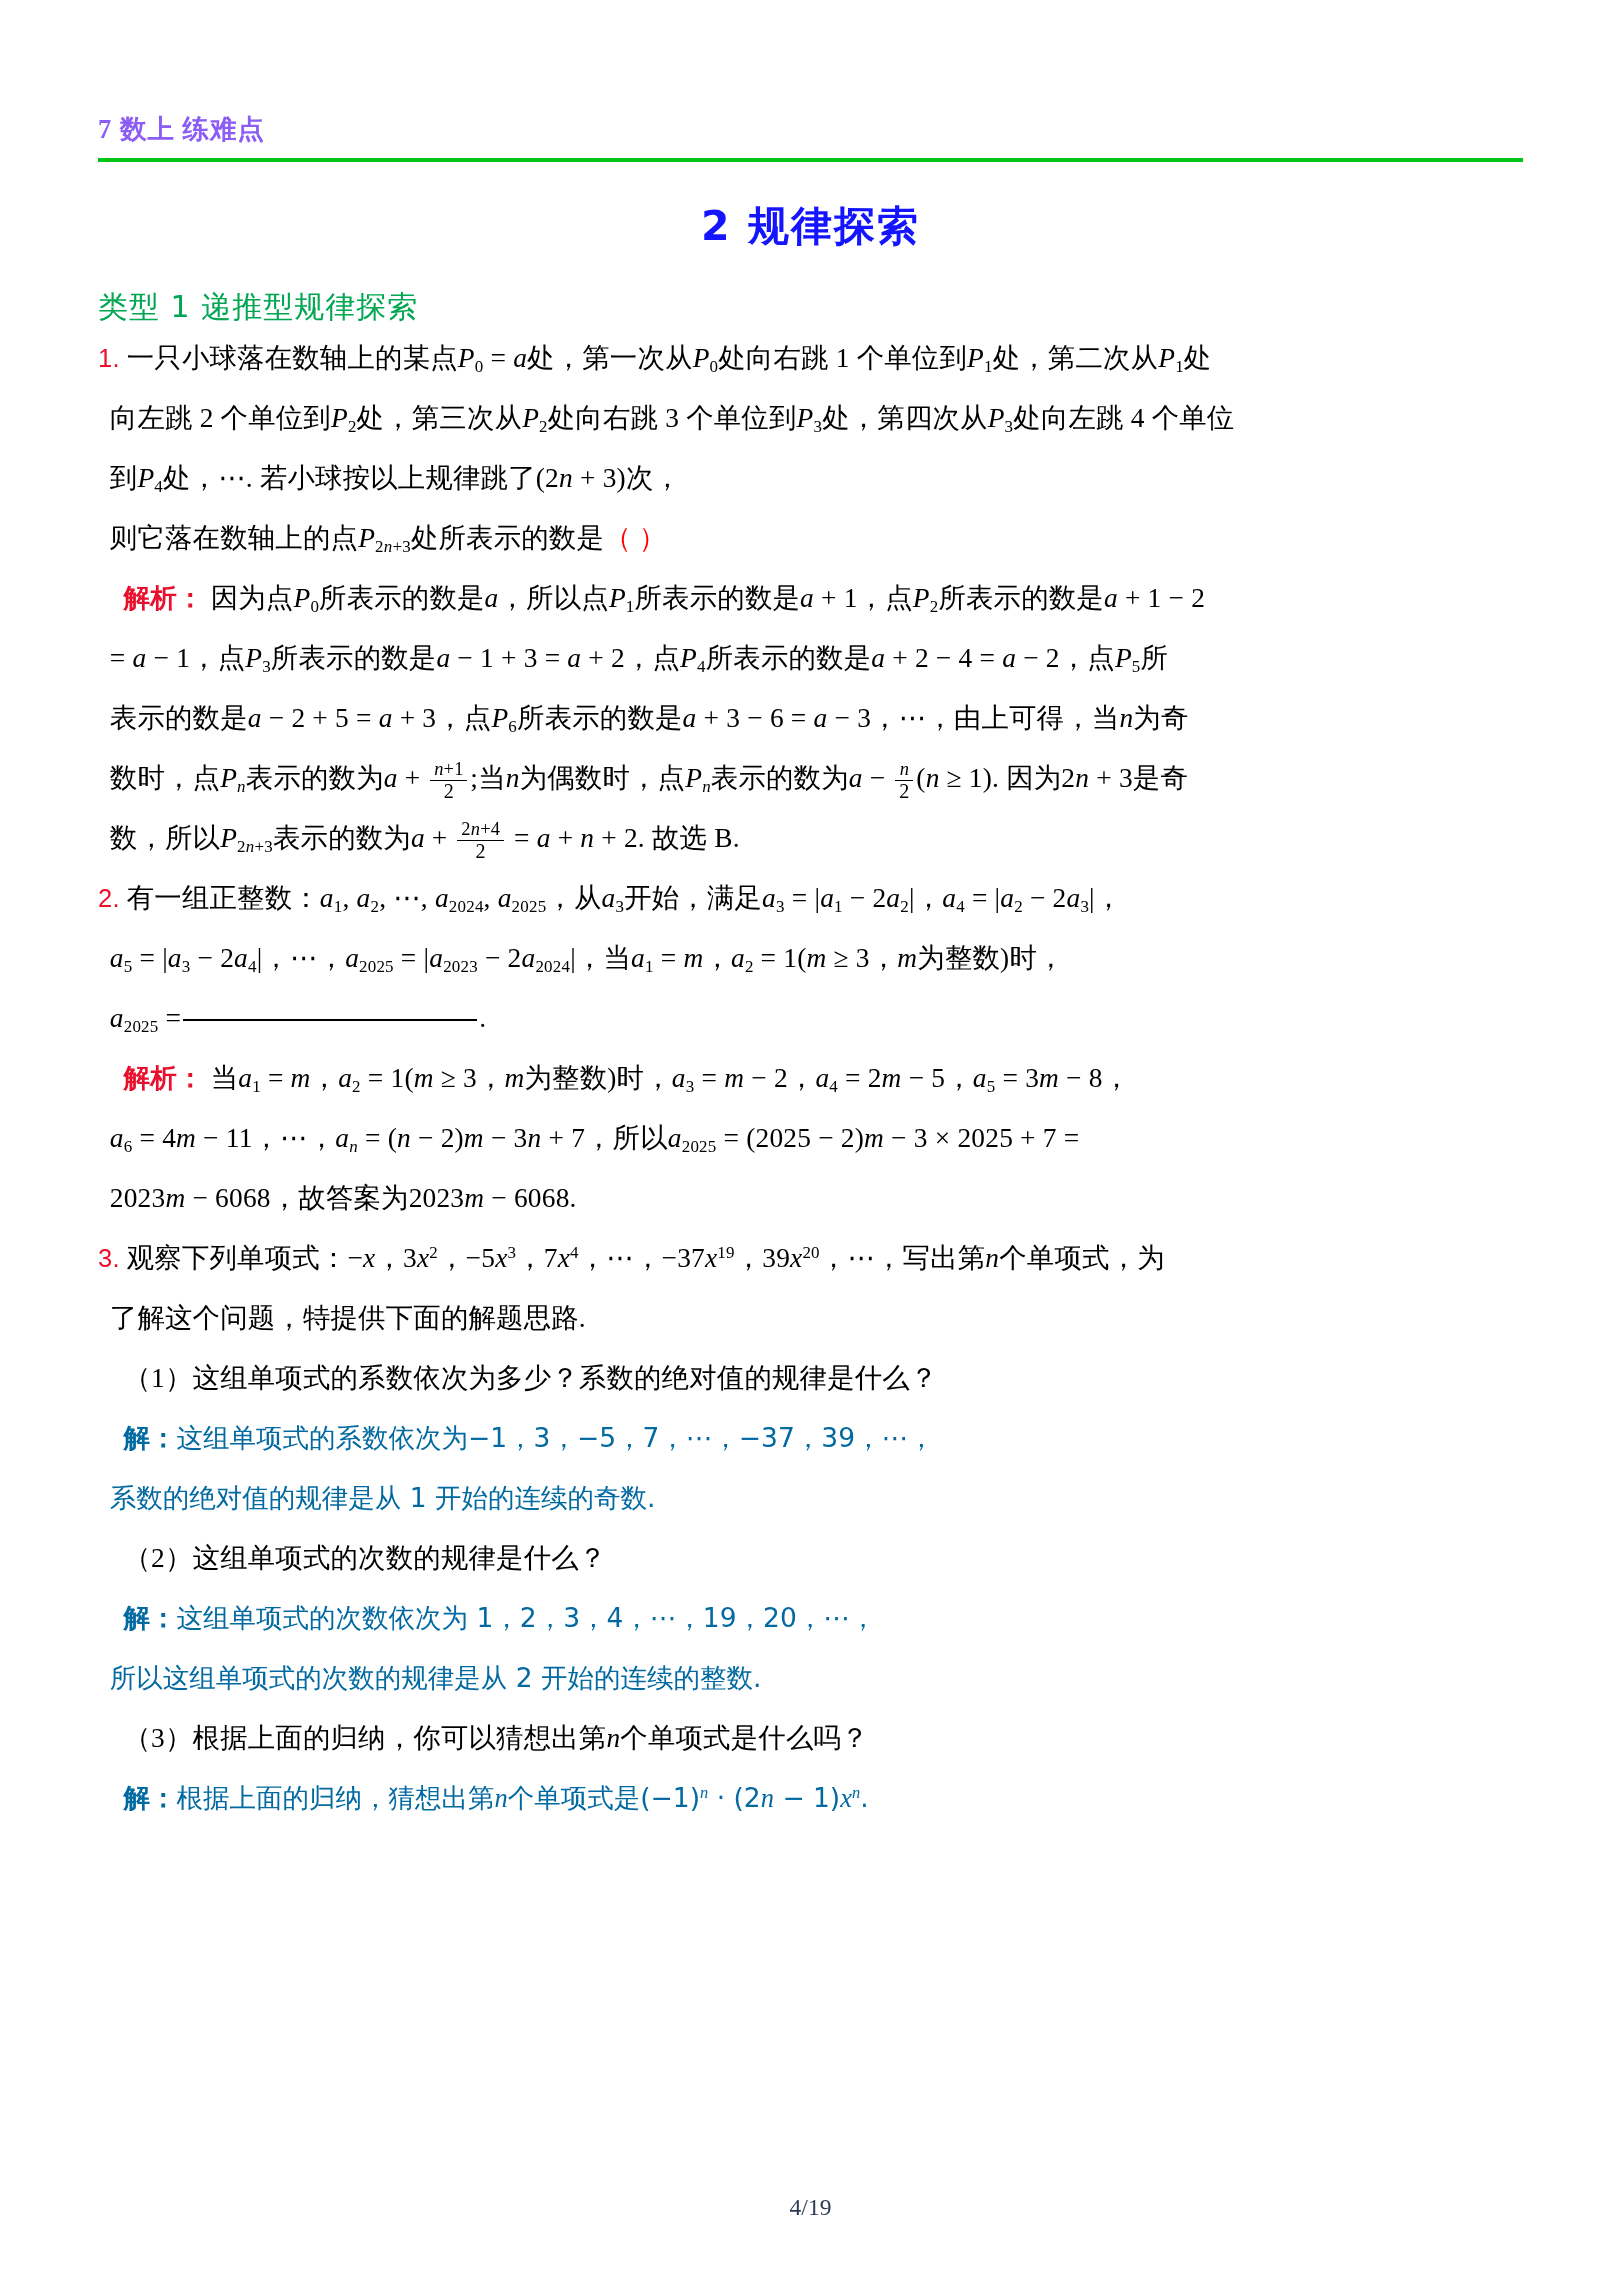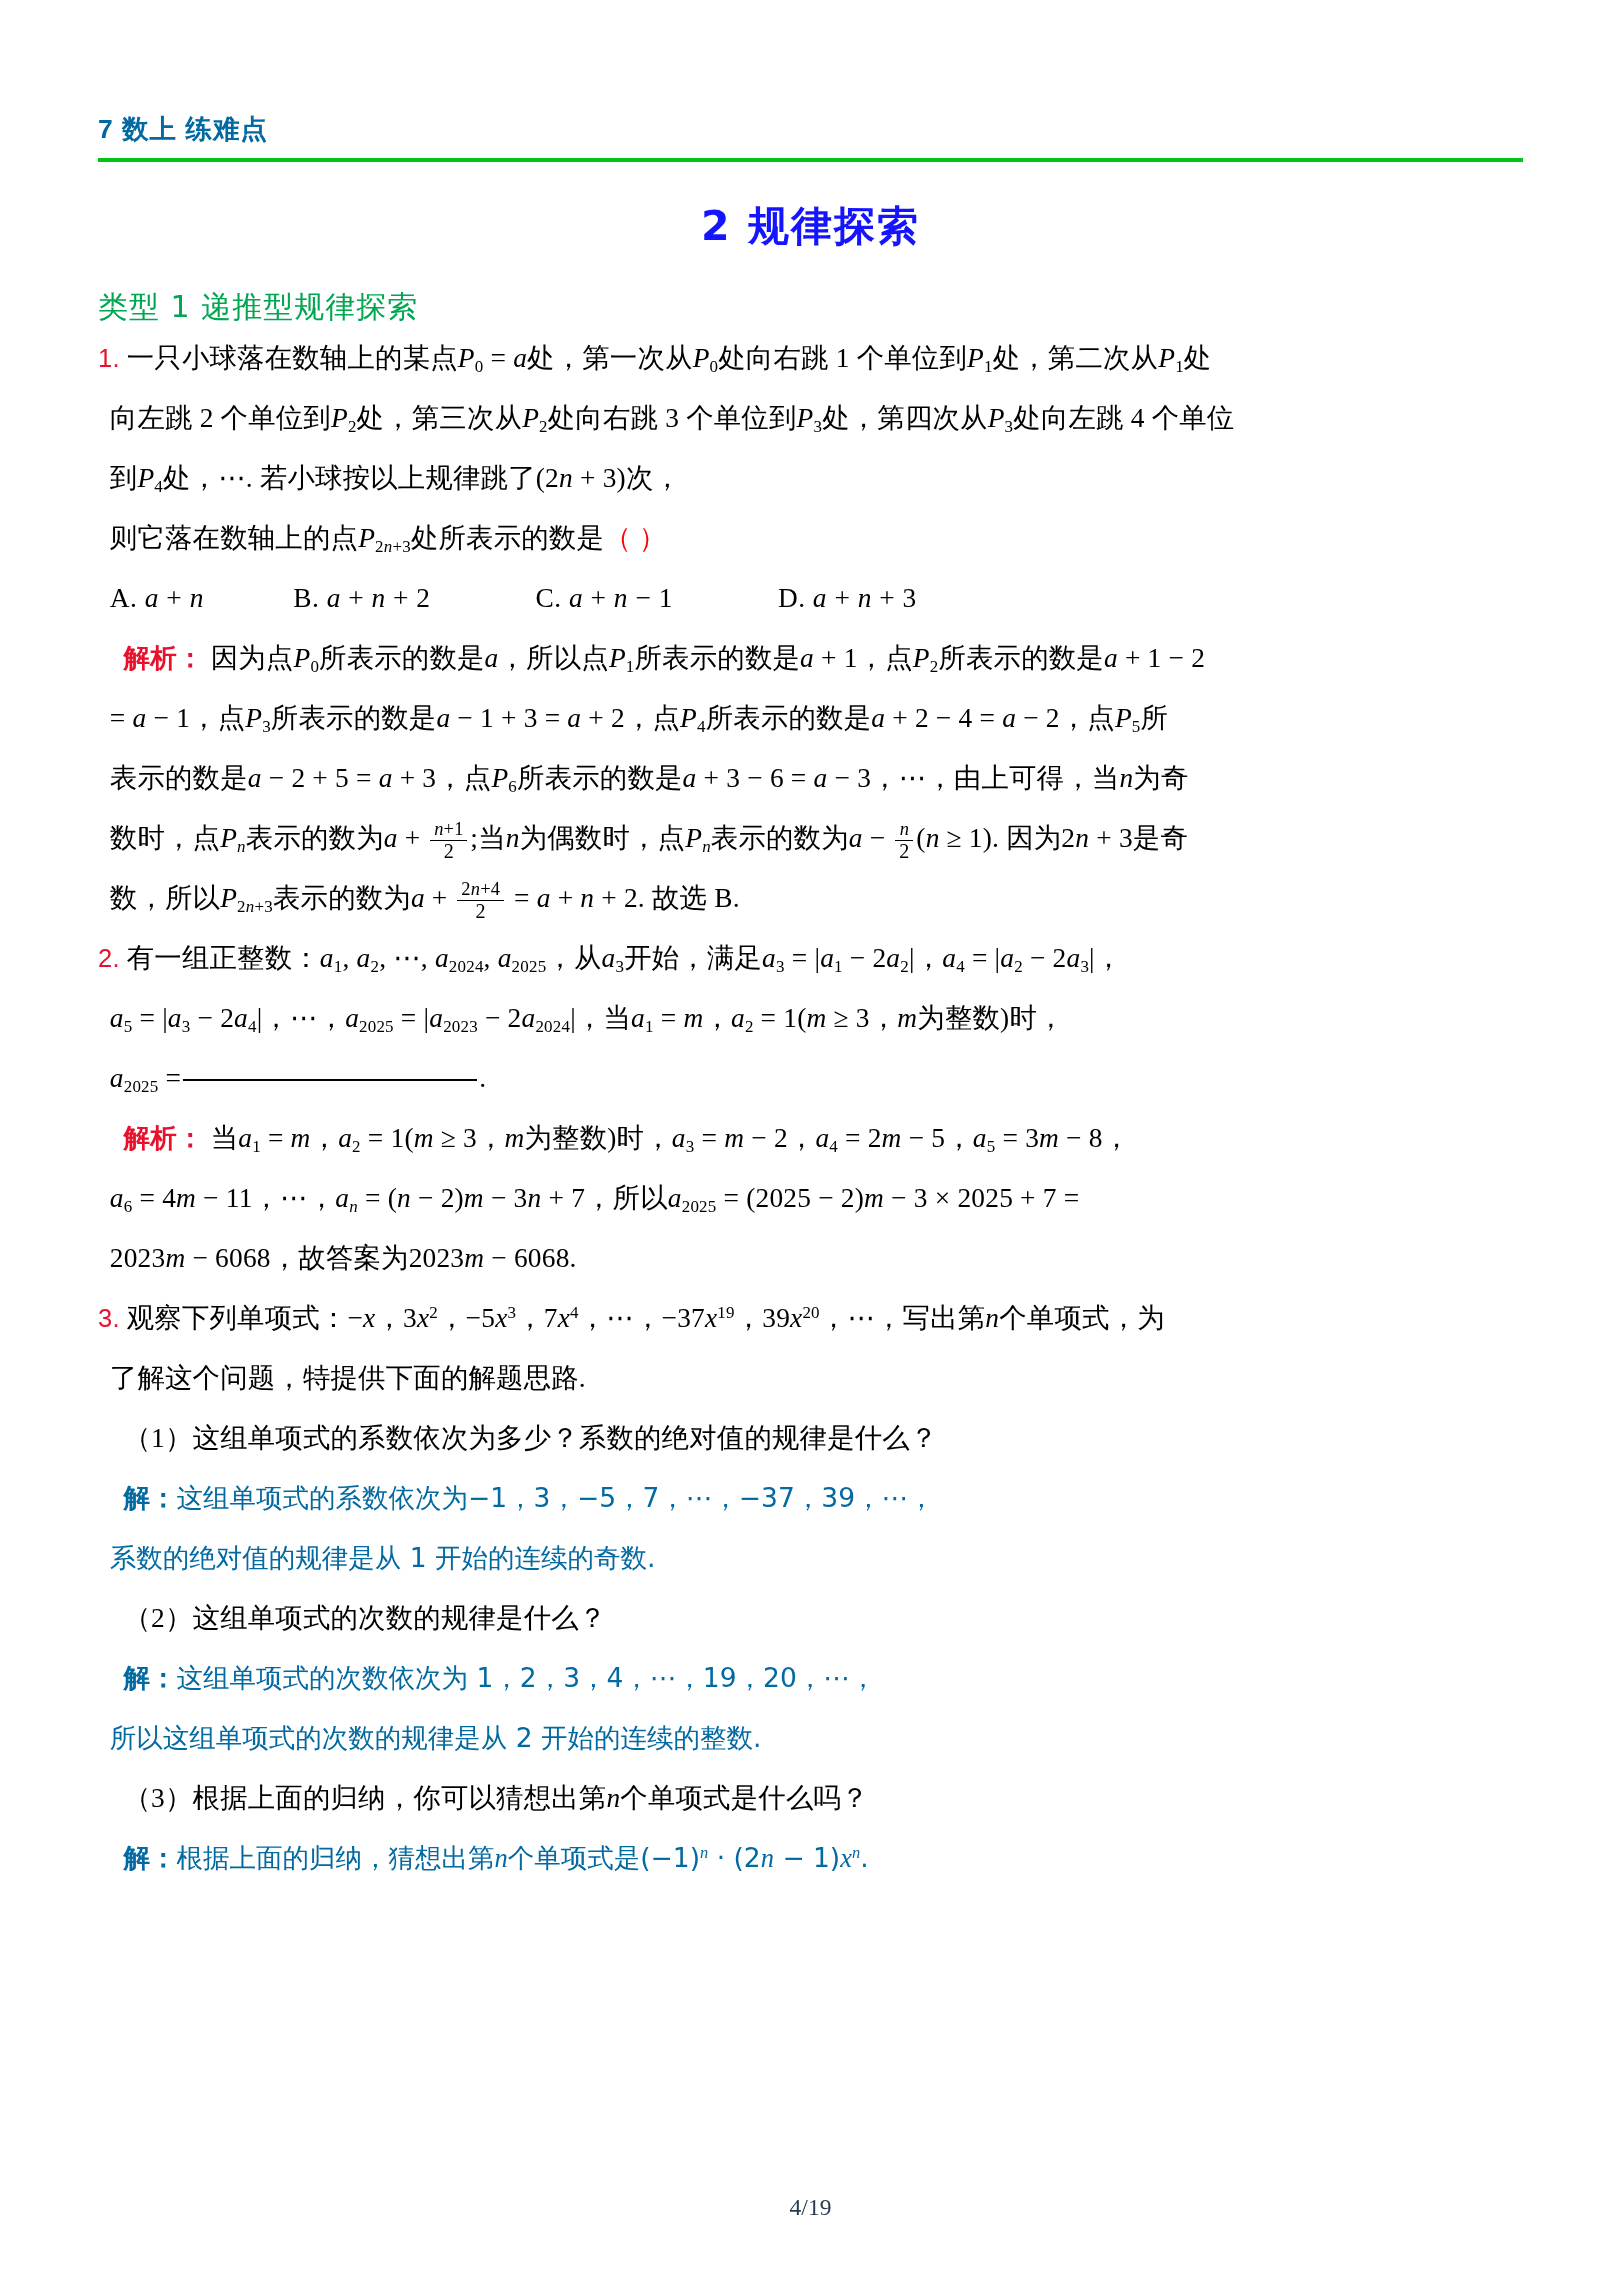--- a/index.html
+++ b/index.html
@@ -19,24 +19,24 @@
     position: relative;
     width: 1621px;
     height: 2293px;
     box-sizing: border-box;
     padding: 0 98px;
   }
 
   
   .runhead {
     padding-top: 116px;
-    font-family: Liberation Sans, sans-serif;
+    font-family: Liberation Serif, serif;
     font-weight: bold;
     font-size: 26.5px;
-    color: #0369a1;
+    color: #8b5cf6;
     letter-spacing: 1px;
     line-height: 1;
   }
   .rule {
     margin-top: 15.7px;
     height: 3.9px;
     background: #00C514;
     width: 1425px;
   }
 
@@ -154,26 +154,20 @@
     <div class="line indent2">
       向左跳 <span class="mn">2</span> 个单位到<span class="mi">P</span><sub class="mn">2</sub>处，第三次从<span class="mi">P</span><sub class="mn">2</sub>处向右跳 <span class="mn">3</span> 个单位到<span class="mi">P</span><sub class="mn">3</sub>处，第四次从<span class="mi">P</span><sub class="mn">3</sub>处向左跳 <span class="mn">4</span> 个单位
     </div>
     <div class="line indent2">
       到<span class="mi">P</span><sub class="mn">4</sub>处，⋯. 若小球按以上规律跳了(2<span class="mi">n</span> + 3)次，
     </div>
     <div class="line indent2">
       则它落在数轴上的点<span class="mi">P</span><sub class="mn">2<span class="mi">n</span>+3</sub>处所表示的数是<span class="red">（  ）</span>
     </div>
 
-    <div class="line indent2" style="letter-spacing:0.5px;">
-      <span class="opt" style="width:176px;">A. <span class="mi">a</span> + <span class="mi">n</span></span>
-      <span class="opt" style="width:235px;">B. <span class="mi">a</span> + <span class="mi">n</span> + 2</span>
-      <span class="opt" style="width:235px;">C. <span class="mi">a</span> + <span class="mi">n</span> − 1</span>
-      <span class="opt">D. <span class="mi">a</span> + <span class="mi">n</span> + 3</span>
-    </div>
 
     <div class="line indent">
       <span class="jiexi">解析：</span>
       因为点<span class="mi">P</span><sub class="mn">0</sub>所表示的数是<span class="mi">a</span>，所以点<span class="mi">P</span><sub class="mn">1</sub>所表示的数是<span class="mi">a</span> + 1，点<span class="mi">P</span><sub class="mn">2</sub>所表示的数是<span class="mi">a</span> + 1 − 2
     </div>
     <div class="line indent2">
       = <span class="mi">a</span> − 1，点<span class="mi">P</span><sub class="mn">3</sub>所表示的数是<span class="mi">a</span> − 1 + 3 = <span class="mi">a</span> + 2，点<span class="mi">P</span><sub class="mn">4</sub>所表示的数是<span class="mi">a</span> + 2 − 4 = <span class="mi">a</span> − 2，点<span class="mi">P</span><sub class="mn">5</sub>所
     </div>
     <div class="line indent2">
       表示的数是<span class="mi">a</span> − 2 + 5 = <span class="mi">a</span> + 3，点<span class="mi">P</span><sub class="mn">6</sub>所表示的数是<span class="mi">a</span> + 3 − 6 = <span class="mi">a</span> − 3，⋯，由上可得，当<span class="mi">n</span>为奇

